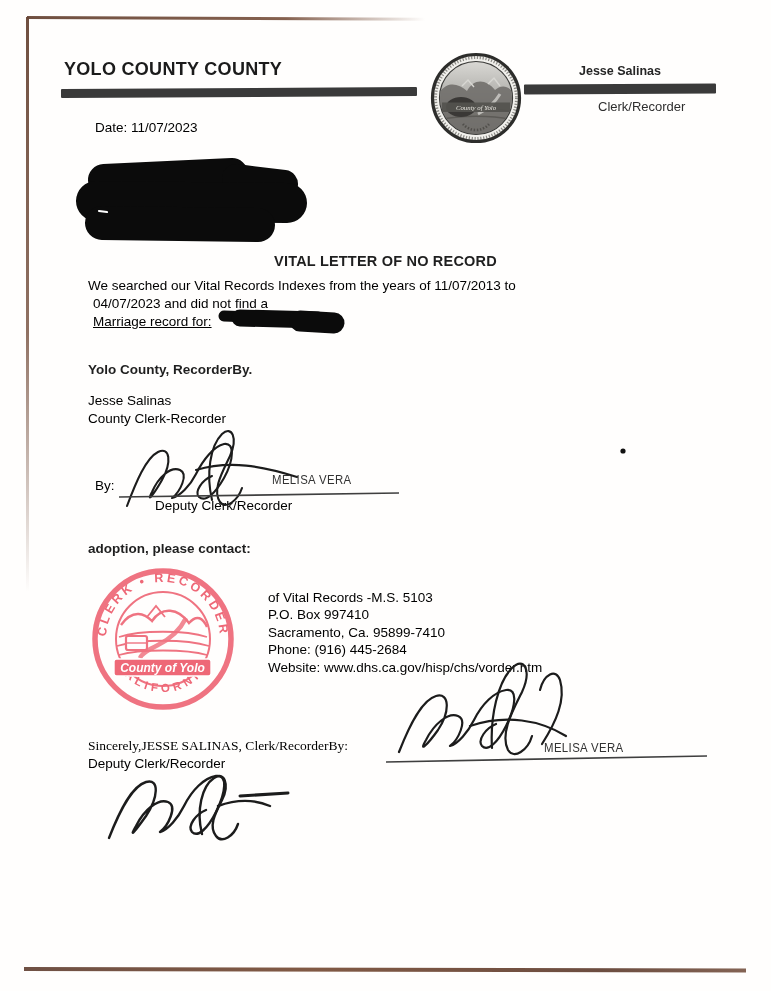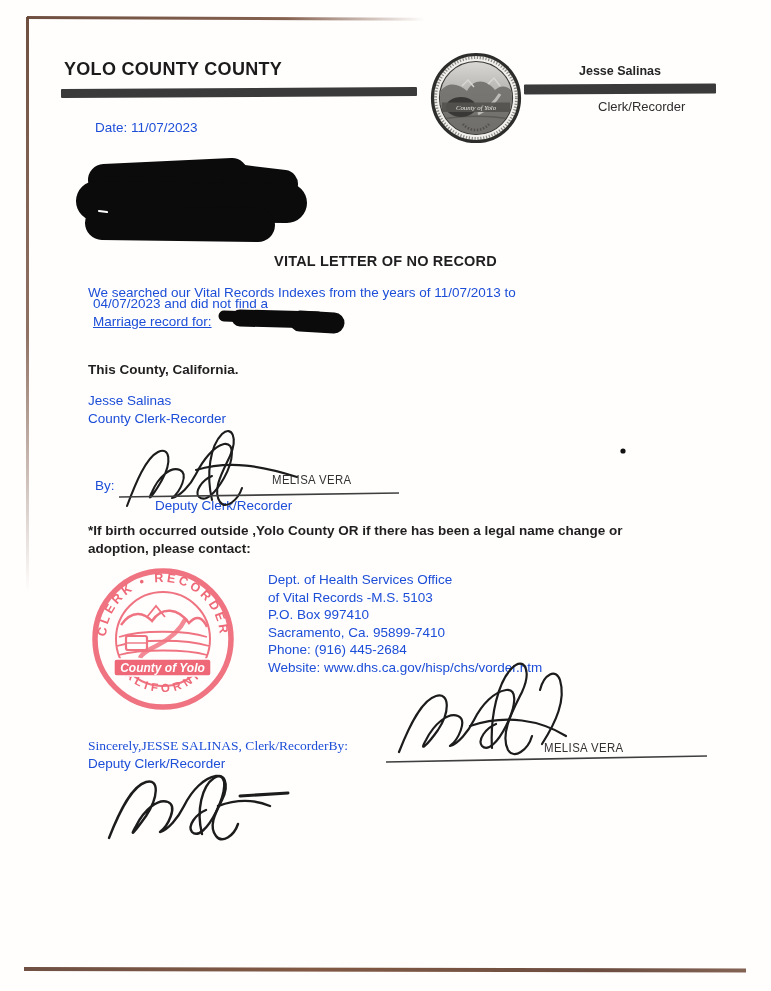--- a/index.html
+++ b/index.html
@@ -1,18 +1,18 @@
 <!DOCTYPE html>
 <html><head>
 <meta charset="utf-8">
 <style>
   html,body{margin:0;padding:0;background:#ffffff;}
   .page{position:relative;width:771px;height:991px;background:#fffefd;overflow:hidden;
         font-family:"Liberation Sans", sans-serif;}
-  .t{position:absolute;white-space:pre;font:13.5px/18px "Liberation Sans", sans-serif;color:#1d4ed8;}
+  .t{position:absolute;white-space:pre;font:13.5px/18px "Liberation Sans", sans-serif;color:#000000;}
   .b{font-weight:bold;color:#1f1f1f;}
   .edge{position:absolute;}
   .edge-top{left:27px;top:16px;width:398px;height:3px;
     background:linear-gradient(to right, rgba(104,70,54,.95) 0%, rgba(120,80,60,.9) 65%, rgba(120,80,60,0) 100%);
     transform:rotate(0.25deg);transform-origin:left top;}
   .edge-left{left:26px;top:17px;width:3px;height:575px;
     background:linear-gradient(to bottom, rgba(104,70,54,.95) 0%, rgba(116,78,60,.8) 55%, rgba(116,78,60,0) 100%);}
   .edge-bottom{left:24px;top:967px;width:722px;height:4px;
     background:linear-gradient(to right, rgba(96,62,48,.9), rgba(122,80,58,.95) 40%, rgba(96,62,48,.92) 80%, rgba(110,72,54,.85));
     transform:rotate(0.12deg);transform-origin:left top;}
@@ -66,34 +66,33 @@
     </g>
     <rect x="14" y="52.5" width="68" height="9.5" fill="#54524e" opacity=".92"></rect>
     <text x="48" y="60" text-anchor="middle" font-size="6.8" font-style="italic" fill="#e8e6e0" font-family="Liberation Serif, serif">County of Yolo</text>
     <path d="M35 74 A 17 17 0 0 0 61 74" stroke="#504e4a" stroke-width="2.6" fill="none" stroke-dasharray="1.4 1.7"></path>
   </svg>
 
   <div class="t" style="left:95px;top:119px;">Date: 11/07/2023</div>
 
   <div class="letter-title">VITAL LETTER OF NO RECORD</div>
 
-  <div class="t" style="left:88px;top:284px;">We searched our Vital Records Indexes from the years of 11/07/2013 to</div>
+  <div class="t" style="left:88px;top:277px;">We searched our Vital Records Indexes from the years of 11/07/2013 to</div>
   <div class="t" style="left:93px;top:295px;">04/07/2023 and did not find a</div>
   <div class="t" style="left:93px;top:313px;text-decoration:underline;">Marriage record for:</div>
 
-  <div class="t b" style="left:88px;top:361px;">This County, California.</div>
+  <div class="t b" style="left:88px;top:361px;">Yolo County, RecorderBy.</div>
 
   <div class="t" style="left:88px;top:392px;">Jesse Salinas</div>
   <div class="t" style="left:88px;top:410px;">County Clerk-Recorder</div>
 
   <div class="t" style="left:95px;top:477px;">By:</div>
   <div class="t stamp-name" style="left:272px;top:471px;">MELISA VERA</div>
   <div class="t" style="left:155px;top:497px;">Deputy Clerk/Recorder</div>
 
-  <div class="t b" style="left:88px;top:522px;">*If birth occurred outside ,Yolo County OR if there has been a legal name change or</div>
   <div class="t b" style="left:88px;top:540px;">adoption, please contact:</div>
 
   <svg class="overlay" style="left:90px;top:566px;" width="146" height="146" viewBox="0 0 146 146">
     <g stroke="#ee6877" fill="none" opacity=".92">
       <circle cx="73" cy="73" r="68" stroke-width="5.5"></circle>
       <circle cx="73" cy="73" r="47" stroke-width="2"></circle>
       <path d="M31 59 C43 42 55 48 62 55 C72 40 88 42 99 57 C107 48 113 52 117 61" stroke-width="2.4"></path>
       <path d="M57 51 L66 40 L75 51" stroke-width="1.8"></path>
       <path d="M29 71 C50 64 96 64 117 71 M27 80 C50 73 96 73 119 80 M29 89 C50 83 96 83 117 89" stroke-width="1.8"></path>
       <path d="M96 52 C90 64 82 72 68 79 C60 83 52 87 50 92" stroke-width="4.5" opacity=".85"></path>
@@ -107,21 +106,20 @@
     <text font-size="12.5" font-weight="bold" fill="#ee6877" letter-spacing="3" font-family="Liberation Sans, sans-serif">
       <textPath href="#arcTop" startOffset="50%" text-anchor="middle">CLERK • RECORDER</textPath>
     </text>
     <text font-size="11.5" font-weight="bold" fill="#ee6877" letter-spacing="4" font-family="Liberation Sans, sans-serif">
       <textPath href="#arcBottom" startOffset="50%" text-anchor="middle">CALIFORNIA</textPath>
     </text>
     <rect x="24" y="93" width="97" height="17" rx="2.5" fill="#ee6877" stroke="#ffffff" stroke-width="1.4"></rect>
     <text x="72.5" y="105.5" text-anchor="middle" font-size="12" font-weight="bold" font-style="italic" fill="#ffffff" font-family="Liberation Sans, sans-serif">County of Yolo</text>
   </svg>
 
-  <div class="t" style="left:268px;top:571px;">Dept. of Health Services Office</div>
   <div class="t" style="left:268px;top:588.5px;">of Vital Records -M.S. 5103</div>
   <div class="t" style="left:268px;top:606px;">P.O. Box 997410</div>
   <div class="t" style="left:268px;top:623.5px;">Sacramento, Ca. 95899-7410</div>
   <div class="t" style="left:268px;top:641px;">Phone: (916) 445-2684</div>
   <div class="t" style="left:268px;top:658.5px;">Website: www.dhs.ca.gov/hisp/chs/vorder.htm</div>
 
   <div class="t" style="left:88px;top:737px;font-family:Liberation Serif, serif;">Sincerely,JESSE SALINAS, Clerk/RecorderBy:</div>
   <div class="t stamp-name" style="left:544px;top:739px;">MELISA VERA</div>
   <div class="t" style="left:88px;top:755px;">Deputy Clerk/Recorder</div>
 

